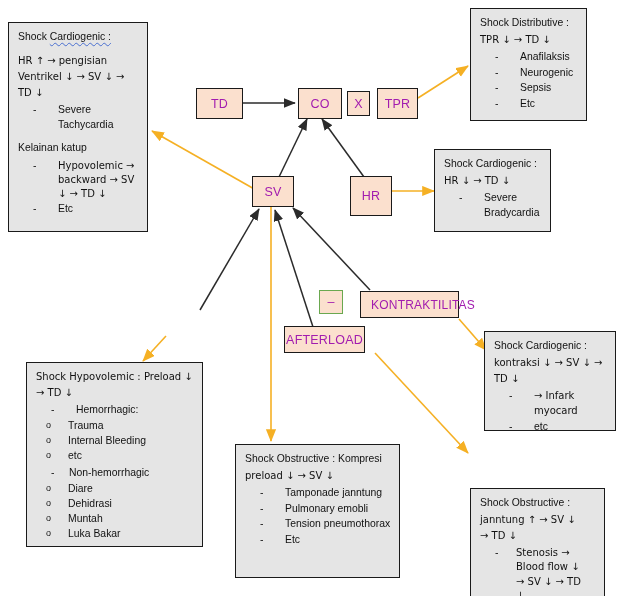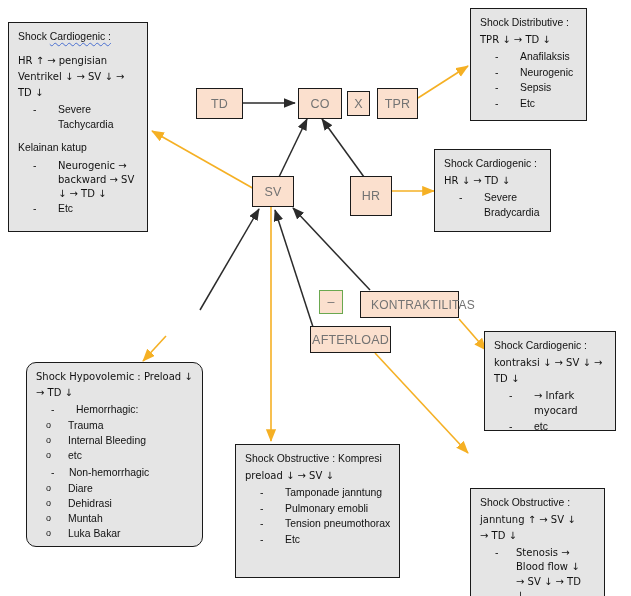--- a/index.html
+++ b/index.html
@@ -5,21 +5,21 @@
   html,body{margin:0;padding:0;background:#ffffff;}
   body{font-family:"Liberation Sans",sans-serif;}
   #canvas{position:relative;width:631px;height:596px;background:#ffffff;overflow:hidden;}
   svg.edges{position:absolute;left:0;top:0;width:631px;height:596px;pointer-events:none;}
 
   .node{
     position:absolute;
     background:#fbe0ce;
     border:1.4px solid #1a1a1a;
     display:flex;align-items:center;justify-content:center;
-    font-size:12.5px;color:#737373;
+    font-size:12.5px;color:#a21caf;
     box-sizing:border-box;
     letter-spacing:.2px;
   }
   .node.green-border{border:1.6px solid #6aa84f;}
   .node.wide{font-size:12px;padding-left:27px;}
 
   .panel{
     position:absolute;
     background:#e5e5e5;
     border:1.4px solid #1a1a1a;
@@ -108,21 +108,21 @@
 
   <div class="node" style="left:252px;top:176px;width:42px;height:31px;">
     <span>SV</span>
   </div>
 
   <div class="node" style="left:350px;top:176px;width:42px;height:40px;">
     <span>HR</span>
   </div>
 
 
-  <div class="node" style="left:310px;top:326px;width:81px;height:27px;text-align:right;">
+  <div class="node" style="left:284px;top:326px;width:81px;height:27px;text-align:right;">
     <span>AFTERLOAD</span>
   </div>
 
   <div class="node wide" style="left:360px;top:291px;width:99px;height:27px;">
     <span>KONTRAKTILITAS</span>
   </div>
 
   <div class="node green-border" style="left:319px;top:290px;width:24px;height:24px;">
     <span>–</span>
   </div>
@@ -140,21 +140,21 @@
         <span class="dash">-</span>
         <span class="cont">Severe</span>
         <span class="cont">Tachycardia</span>
       </li>
     </ul>
     <div class="gap"></div>
     <div class="para">Kelainan katup</div>
     <ul class="l1">
       <li>
         <span class="dash">-</span>
-        <span class="cont arr">Neurogenic →</span>
+        <span class="cont arr">Hypovolemic →</span>
         <span class="cont arr">backward → SV</span>
         <span class="cont arr">↓ → TD ↓</span>
       </li>
       <li>
         <span class="dash">-</span>
         <span class="cont">Etc</span>
       </li>
     </ul>
   </div>
 
@@ -184,21 +184,21 @@
   <div class="panel" style="left:484px;top:331px;width:132px;height:100px;">
     <div class="hdr">Shock Cardiogenic :</div>
     <div class="para arr">kontraksi ↓ → SV ↓ →</div>
     <div class="para arr">TD ↓</div>
     <ul class="l1">
       <li><span class="dash">-</span><span class="arr">→ Infark myocard</span></li>
       <li><span class="dash">-</span><span>etc</span></li>
     </ul>
   </div>
 
-  <div class="panel" style="left:26px;top:362px;width:177px;height:185px;border-radius:10px;">
+  <div class="panel" style="left:26px;top:362px;width:177px;height:185px;">
     <div class="hdr arr">Shock Hypovolemic : Preload ↓</div>
     <div class="para arr">→ TD ↓</div>
     <ul class="l1">
       <li>
         <span class="dash">-</span>
         <span>Hemorrhagic:</span>
       </li>
     </ul>
     <ul class="l2">
       <li><span class="circ">o</span><span>Trauma</span></li>

